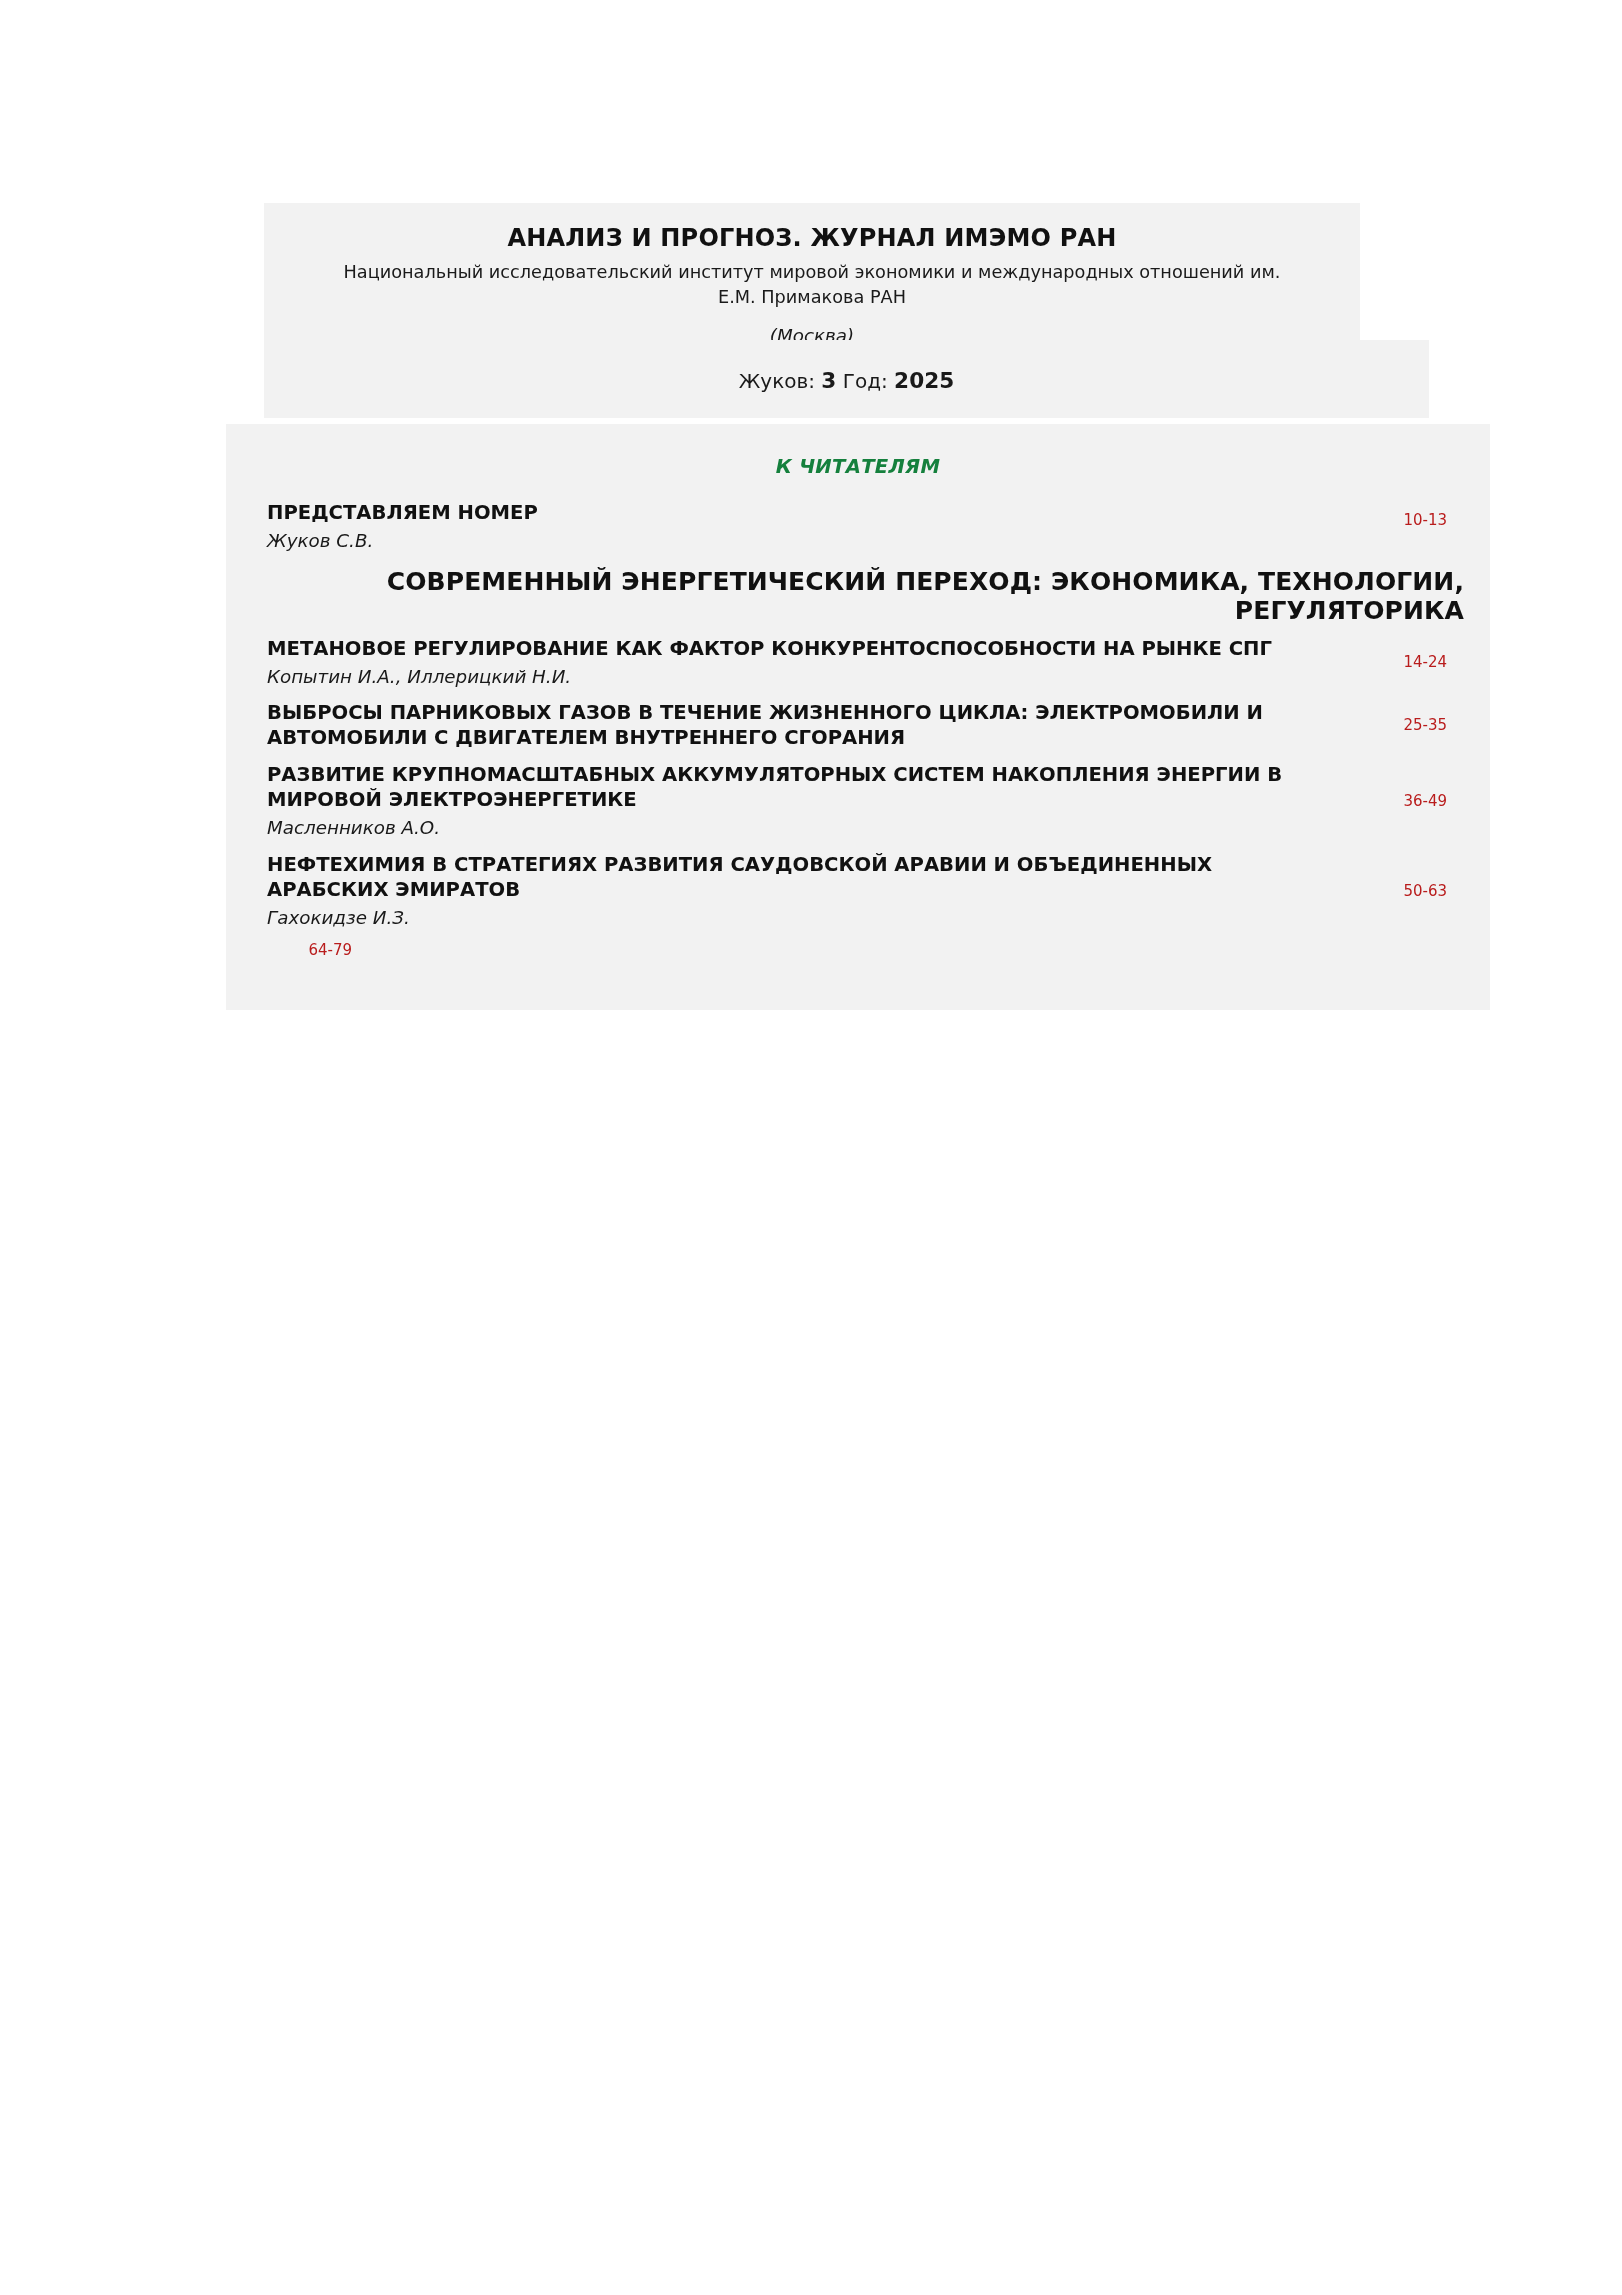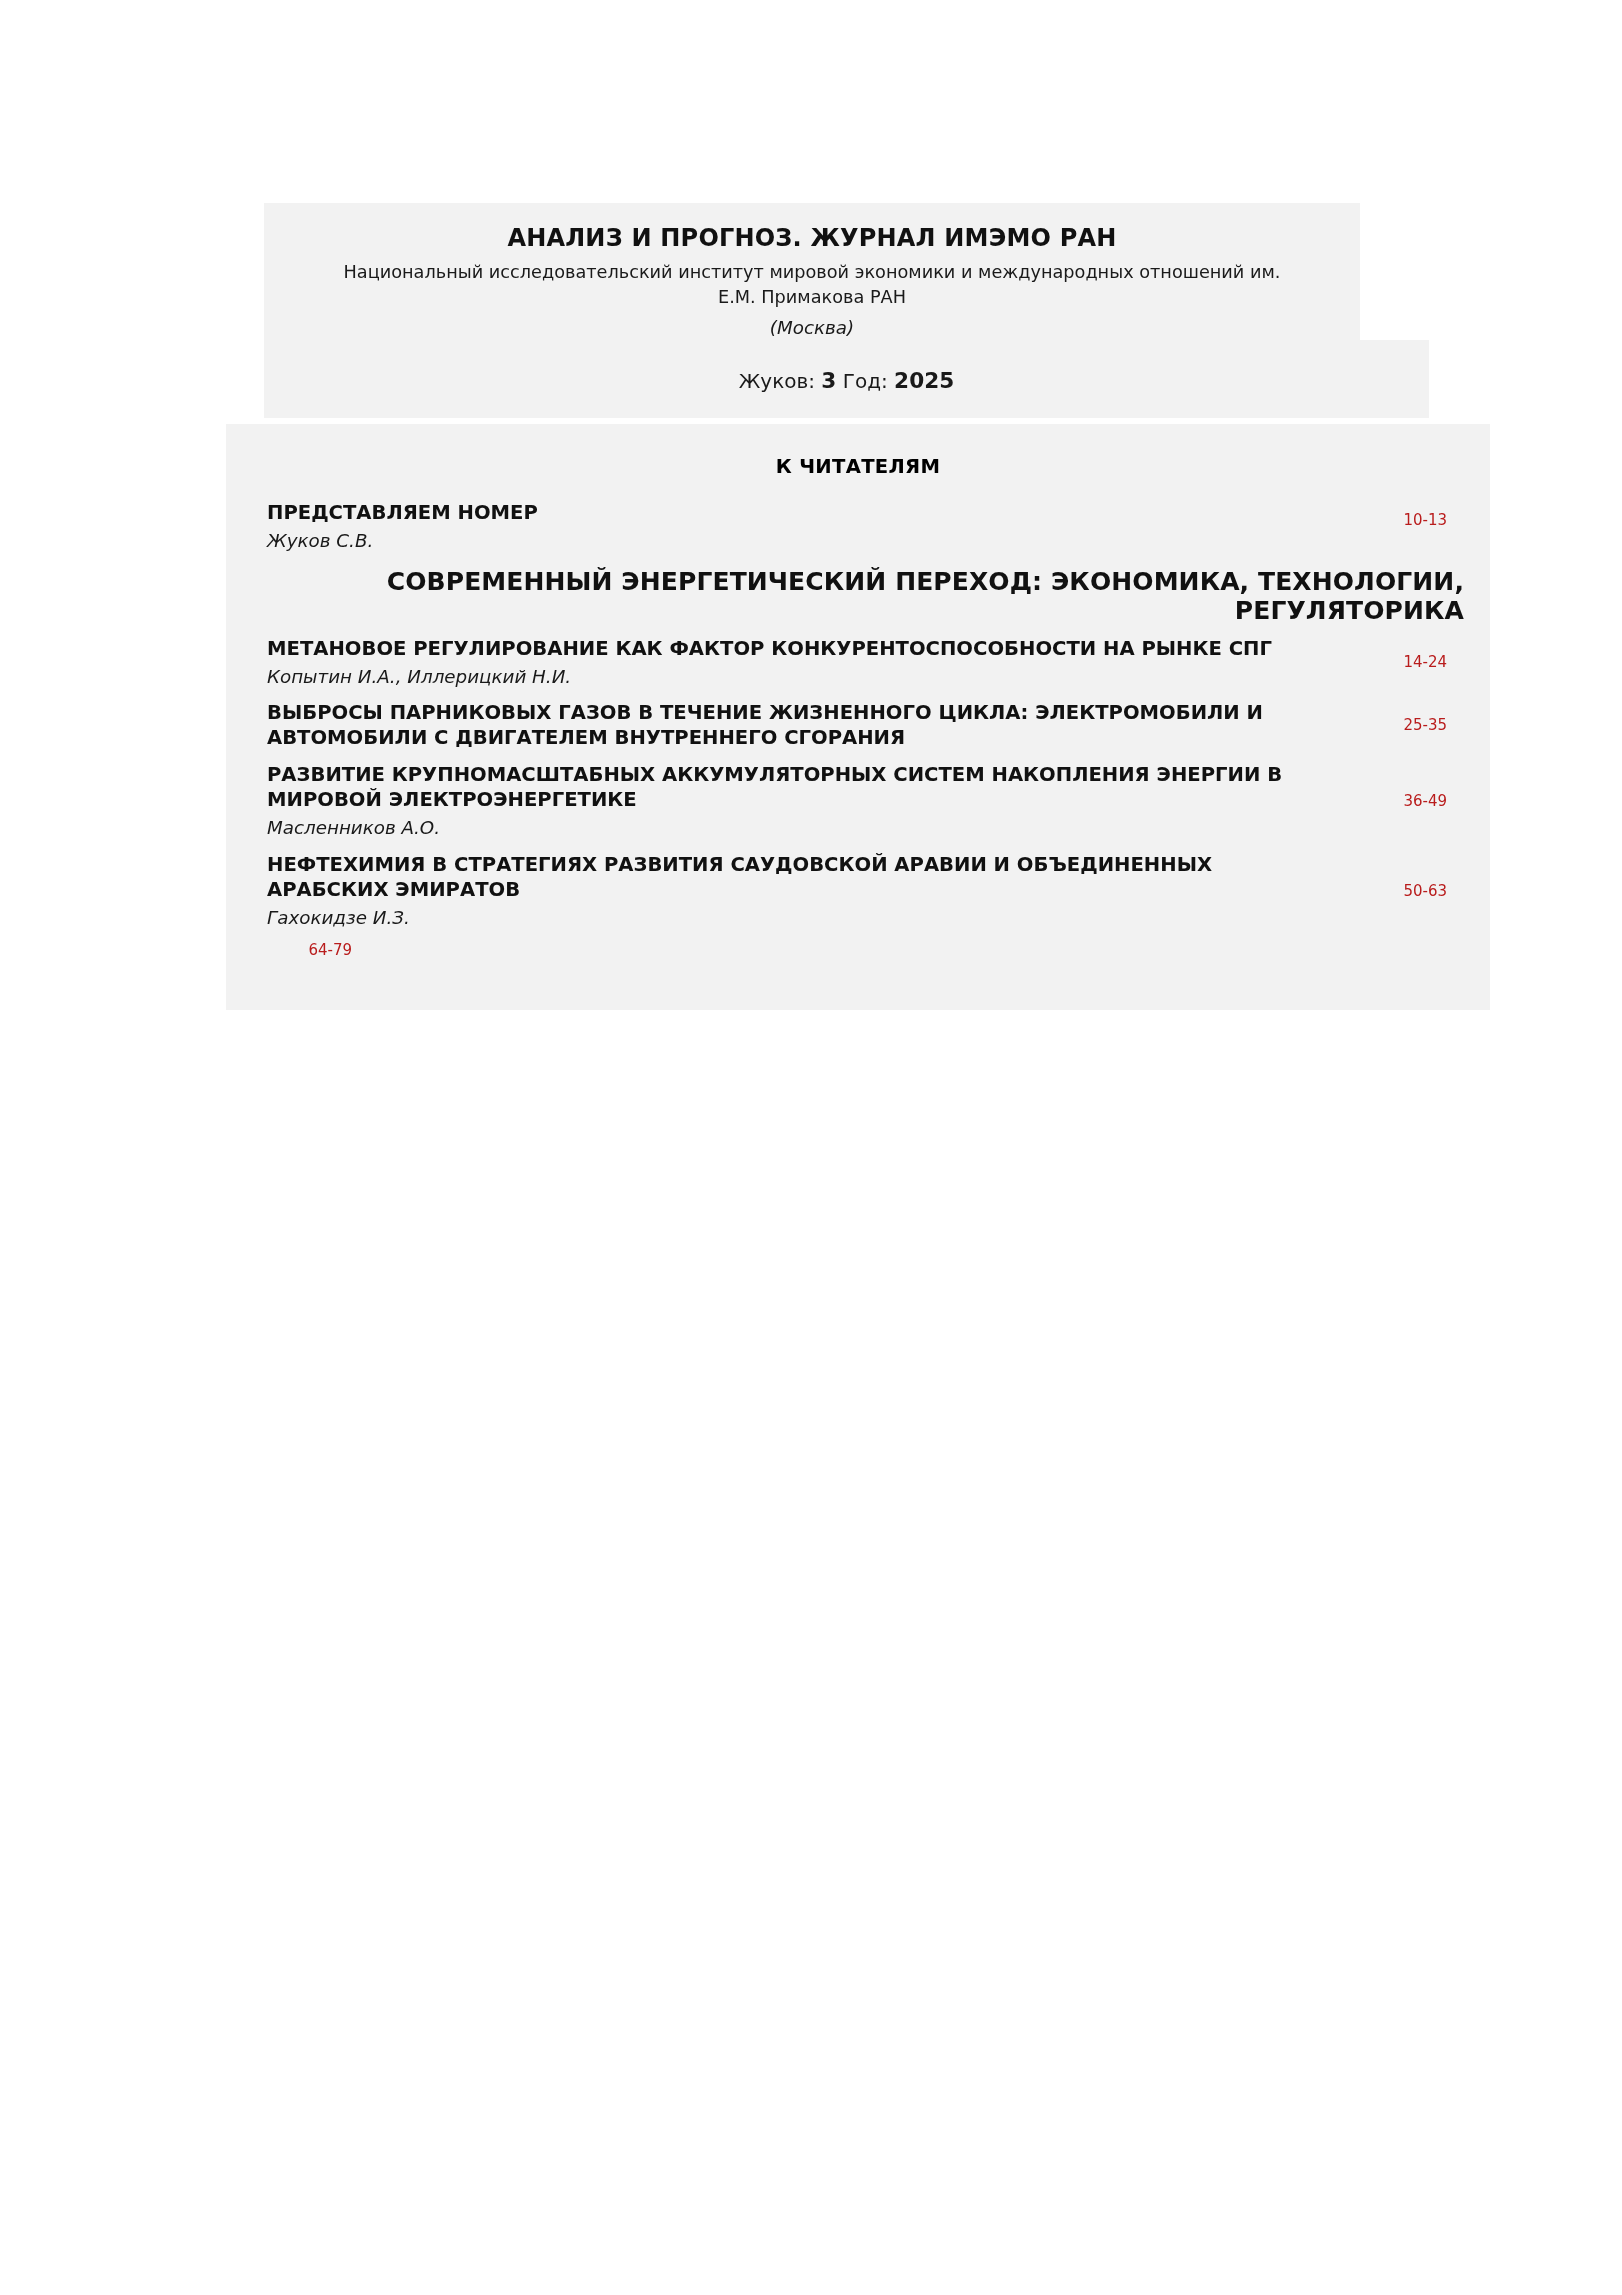--- a/index.html
+++ b/index.html
@@ -41,21 +41,21 @@
     color: #111;
   }
   .institute {
     margin-top: 6.5px;
     font-size: 17.7px;
     line-height: 1.42;
     color: #1a1a1a;
     padding: 0 79px;
   }
   .city {
-    margin-top: 6px;
+    margin-top: 14px;
     font-size: 18.3px;
     font-style: italic;
     color: #1a1a1a;
   }
 
   .issue-band {
     position: absolute;
     left: 264px;
     top: 340px;
     width: 1165px;
@@ -76,22 +76,23 @@
     top: 424px;
     width: 1264px;
     background: #f2f2f2;
     padding: 31px 0 39px 0;
   }
   .section-head {
     text-align: center;
     font-size: 19.6px;
     font-weight: bold;
     letter-spacing: 0.3px;
-    color: #000000;
+    color: #15803d;
     margin-bottom: 22px;
+    font-style: italic;
   }
   .rubric {
     font-size: 25px;
     font-weight: bold;
     color: #111;
     text-align: right;
     margin: 14.4px 0 10.5px 0;
     padding: 0 26px;
     letter-spacing: 0.1px;
   }

